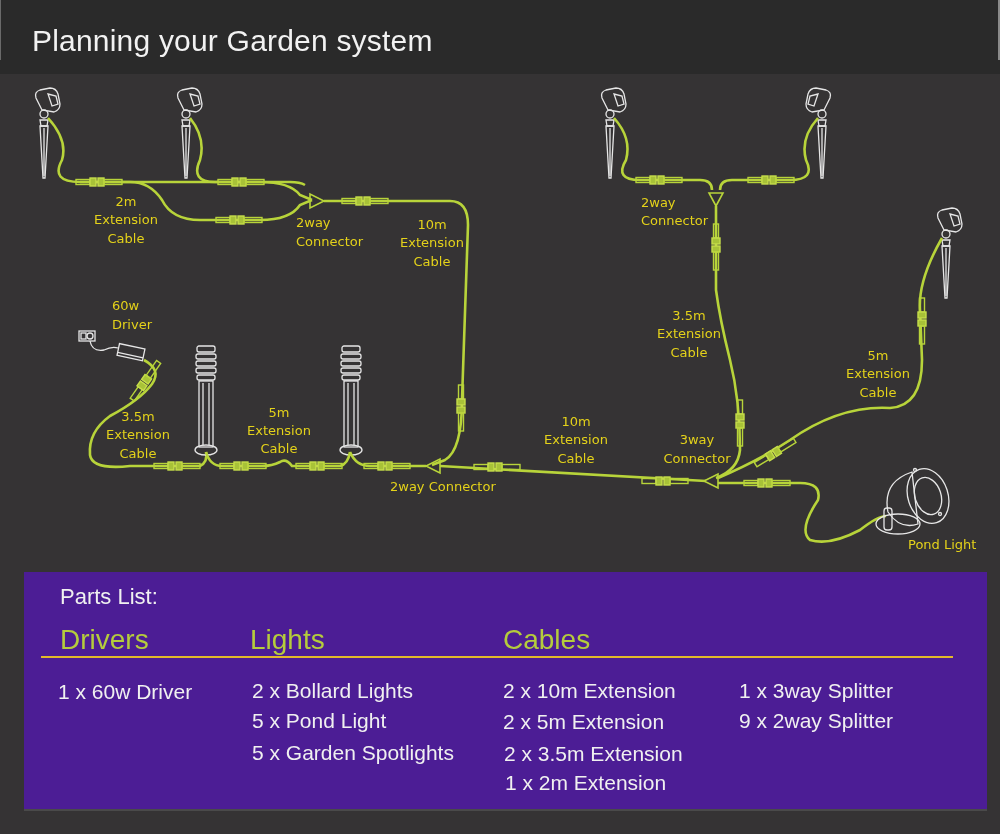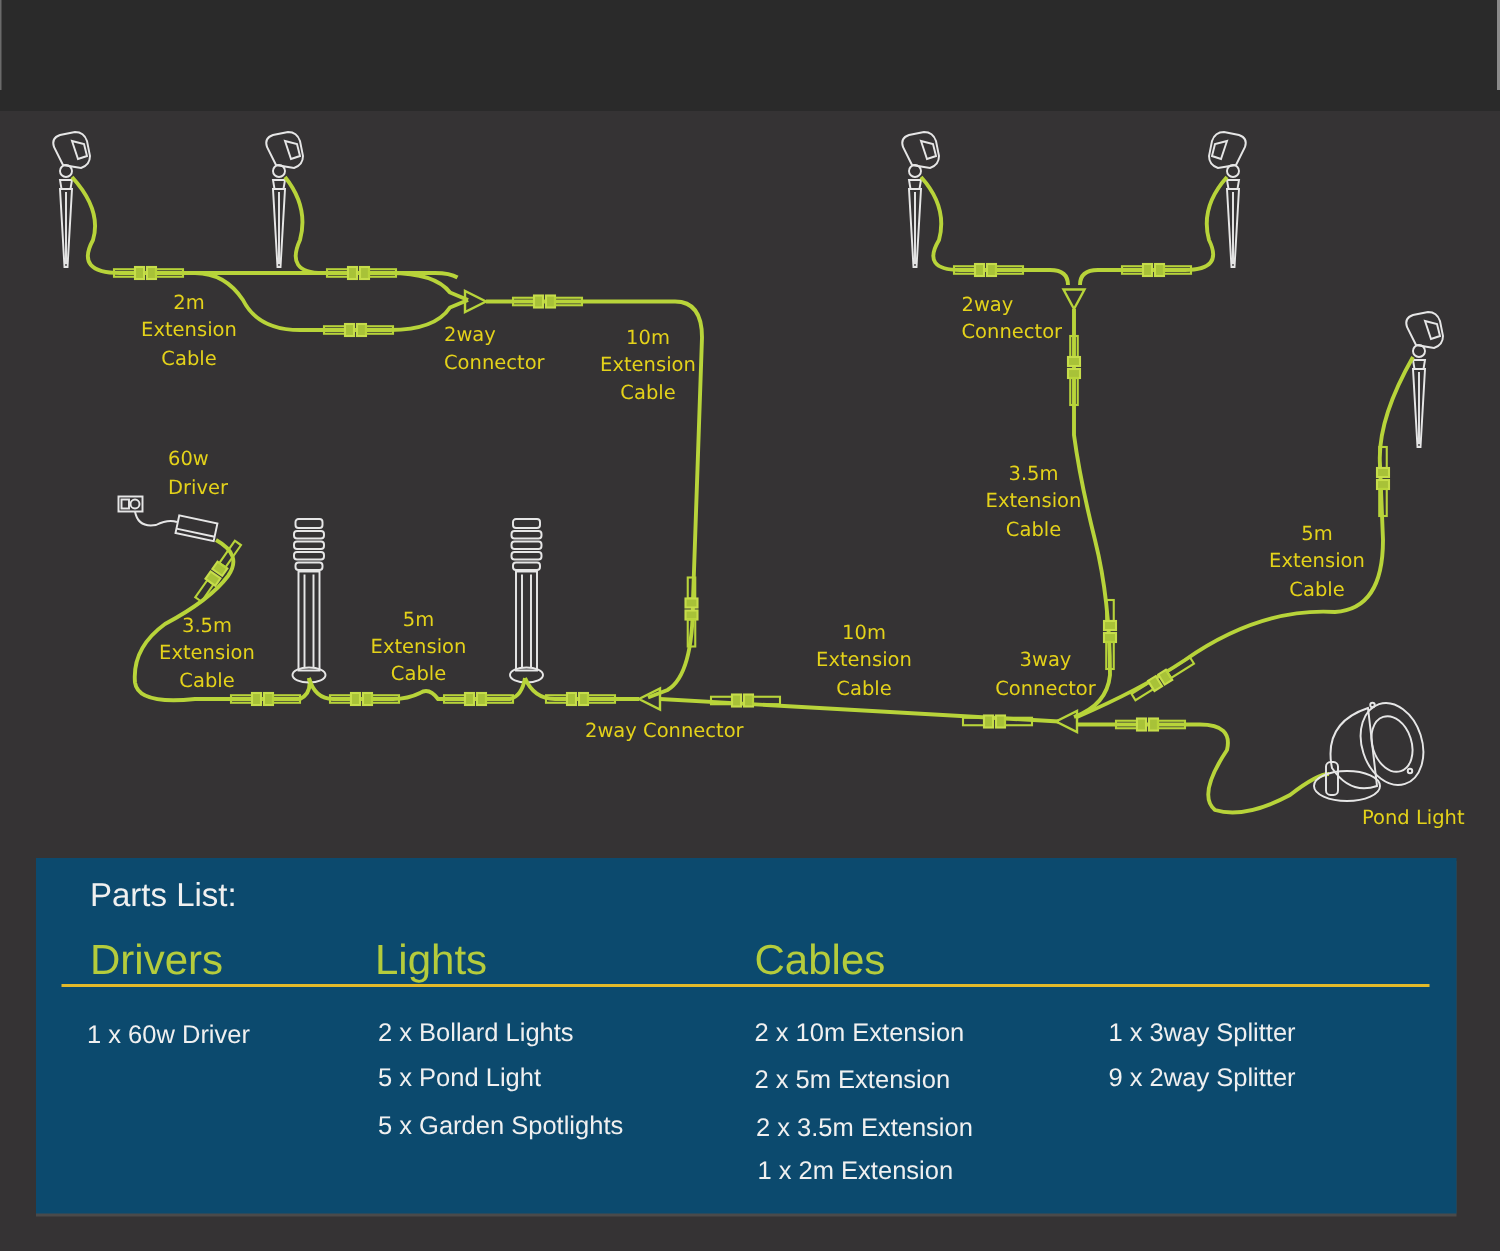--- a/index.html
+++ b/index.html
@@ -21,33 +21,34 @@
   svg.diagram { position: absolute; left: 0; top: 74px; }
   .lbl { font-family: "DejaVu Sans", sans-serif; font-size: 13px; fill: #e4d21a; }
   .cable { fill: none; stroke: #b8d43a; stroke-width: 2.6; }
   .conn rect { fill: none; stroke: #b8d43a; stroke-width: 1.4; }
   .conn rect.solid { fill: #a8c238; stroke: #c6dd4a; }
   .fixture { fill: none; stroke: #e6e6e6; stroke-width: 1.3; }
   .splitter { fill: none; stroke: #b8d43a; stroke-width: 1.6; }
 
   .parts {
     position: absolute; left: 24px; top: 572px; width: 947px; height: 237px;
-    background: #0c4a6e; box-shadow: 0 2px 0 #4a4a4a;
+    background: #4c1d95; box-shadow: 0 2px 0 #4a4a4a; padding-left: 16px;
   }
   .parts-title { position: absolute; left: 36px; top: 12px; font-size: 22px; color: #f0f0f0; }
   .cat { position: absolute; top: 52px; font-size: 28px; color: #b5cc3c; }
   .rule { position: absolute; left: 17px; top: 84px; width: 912px; height: 2px; background: #e3b92a; }
-  .item { position: absolute; font-size: 17px; color: #f0f0f0; white-space: nowrap; }
+  .item { position: absolute; font-size: 21px; color: #f0f0f0; white-space: nowrap; }
 </style>
 </head>
 <body>
 
 <div class="header">
   <div class="edge-l"></div>
   <div class="edge-r"></div>
+  <div class="title">Planning your Garden system</div>
 </div>
 
 <svg class="diagram" width="1000" height="490" viewBox="0 74 1000 490">
   <defs>
     <g id="spot">
       <path class="fixture" d="M-2,-8 L-8,-20 Q-10,-26 -4,-28 L6,-30 Q12,-30 14,-24 L16,-14 Q16,-8 10,-6 Z"></path>
       <path class="fixture" d="M4,-24 L12,-22 L14,-14 L8,-12 Z"></path>
       <circle class="fixture" cx="0" cy="-4" r="4"></circle>
       <path class="fixture" d="M-4,2 L4,2 L3,8 L-3,8 Z"></path>
       <path class="fixture" d="M-4,8 L4,8 L1,60 L-1,60 Z"></path>

